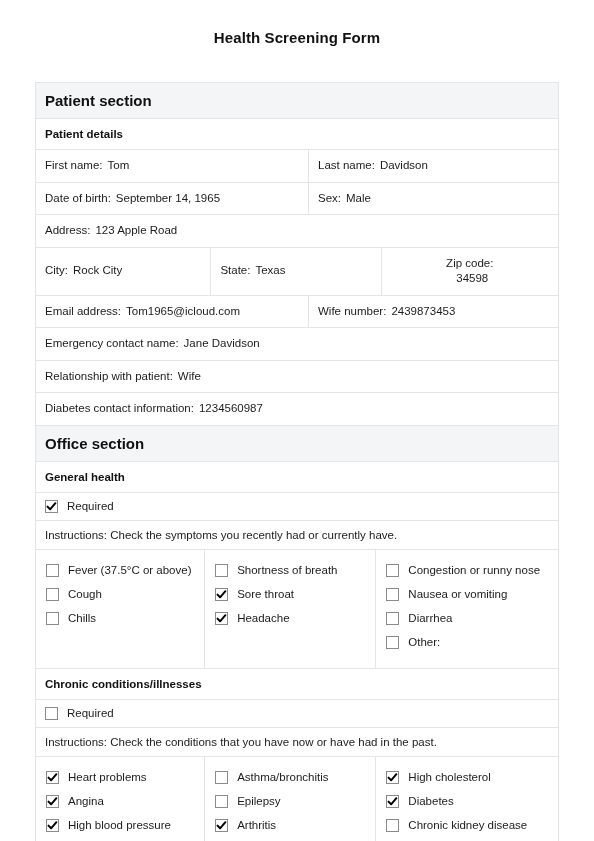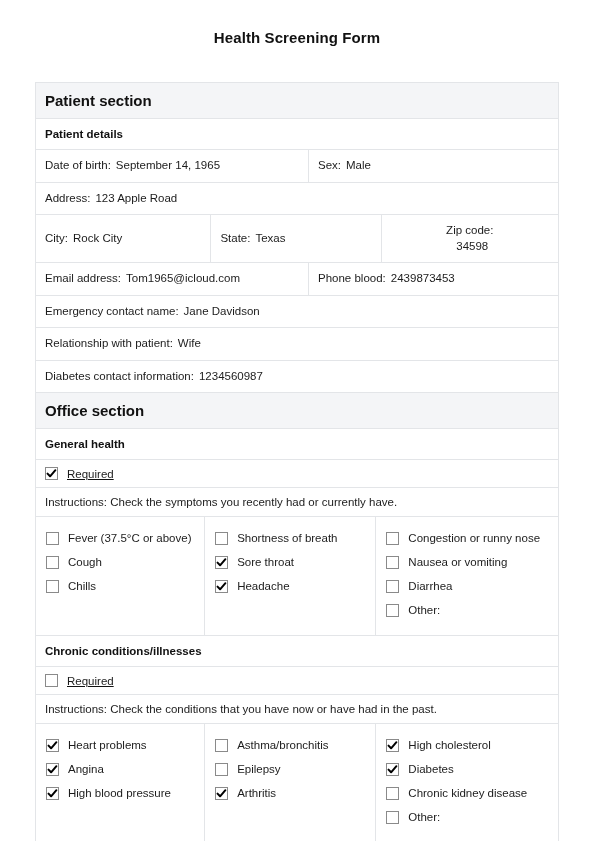--- a/index.html
+++ b/index.html
@@ -84,21 +84,20 @@
   .w-48 { width: 47.7%; }
   .w-third-a { width: 33.6%; }
   .w-third-b { width: 32.6%; }
   .w-third-c { width: 33.8%; flex-direction: column; }
   .chk-row {
     display: flex;
     align-items: center;
     padding: 7px 9px;
     min-height: 26px;
     font-size: 11.5px;
-    text-decoration: underline;
   }
   .instructions {
     padding: 8px 9px;
     font-size: 11.5px;
     color: #1c1c1c;
     min-height: 26px;
     display: flex;
     align-items: center;
   }
   .checkbox {
@@ -148,20 +147,30 @@
   <div class="form-table">
 
     <div class="row">
       <div class="section-head w-full">Patient section</div>
     </div>
 
     <div class="row">
       <div class="sub-head w-full">Patient details</div>
     </div>
 
+    <div class="row">
+      <div class="cell w-52">
+        <span class="field-label">First name:</span>
+        <span class="field-value">Tom</span>
+      </div>
+      <div class="cell w-48">
+        <span class="field-label">Last name:</span>
+        <span class="field-value">Davidson</span>
+      </div>
+    </div>
 
     <div class="row">
       <div class="cell w-52">
         <span class="field-label">Date of birth:</span>
         <span class="field-value">September 14, 1965</span>
       </div>
       <div class="cell w-48">
         <span class="field-label">Sex:</span>
         <span class="field-value">Male</span>
       </div>
@@ -188,21 +197,21 @@
         <span class="field-value">34598</span>
       </div>
     </div>
 
     <div class="row">
       <div class="cell w-52">
         <span class="field-label">Email address:</span>
         <span class="field-value">Tom1965@icloud.com</span>
       </div>
       <div class="cell w-48">
-        <span class="field-label">Phone blood:</span>
+        <span class="field-label">Wife number:</span>
         <span class="field-value">2439873453</span>
       </div>
     </div>
 
     <div class="row">
       <div class="cell w-full">
         <span class="field-label">Emergency contact name:</span>
         <span class="field-value">Jane Davidson</span>
       </div>
     </div>

